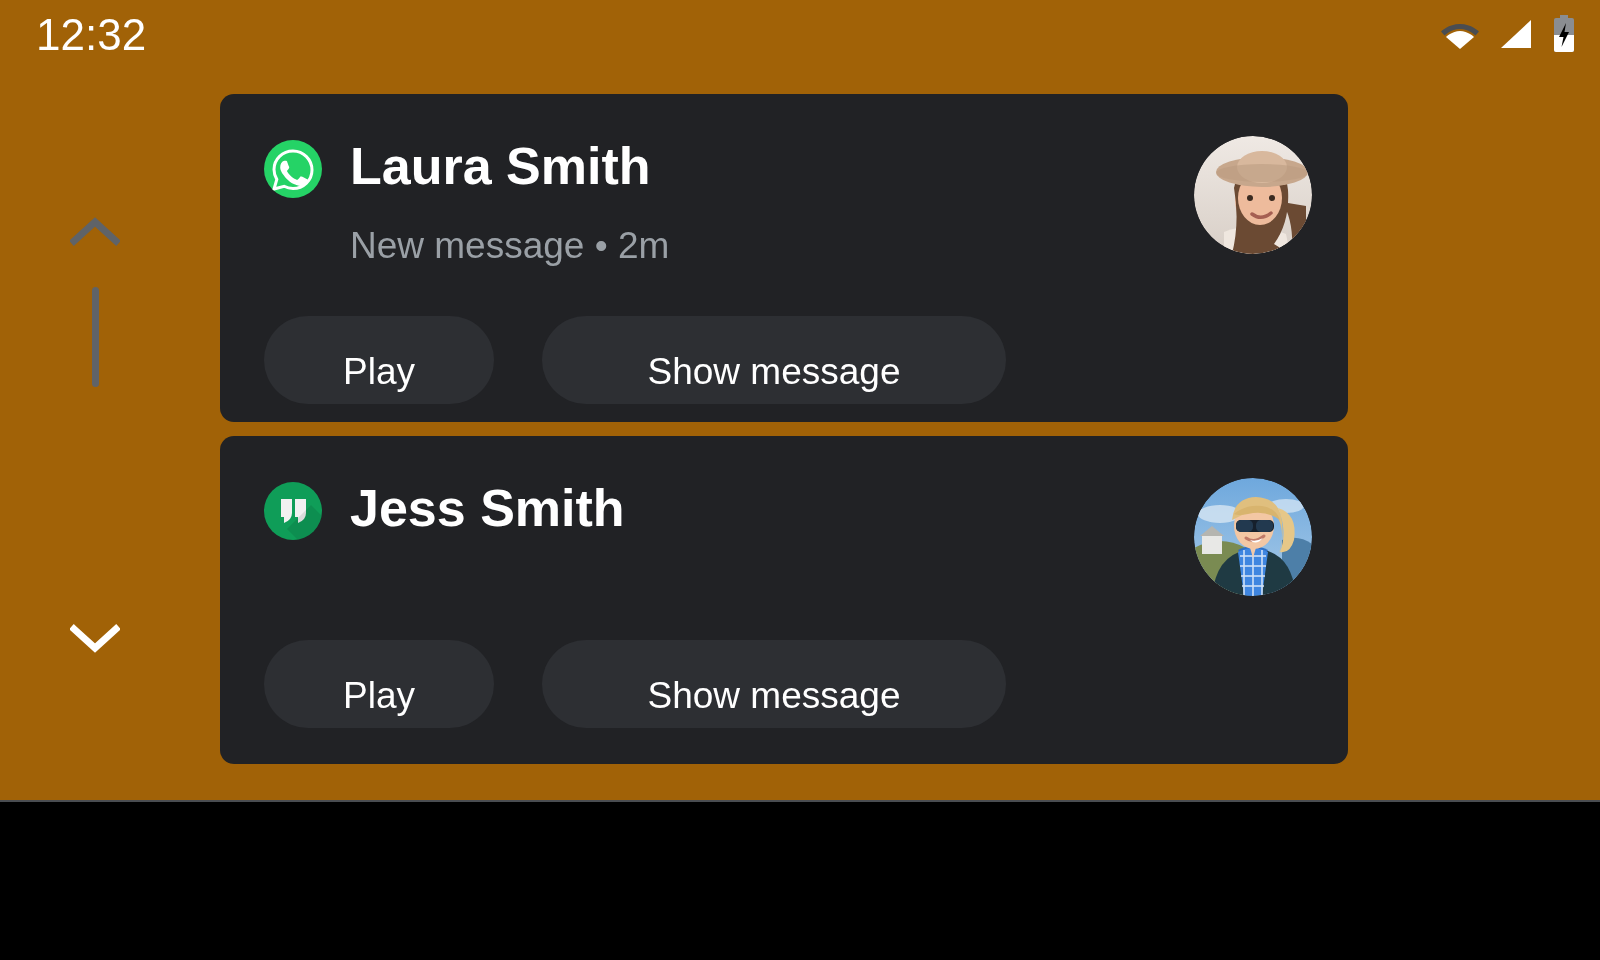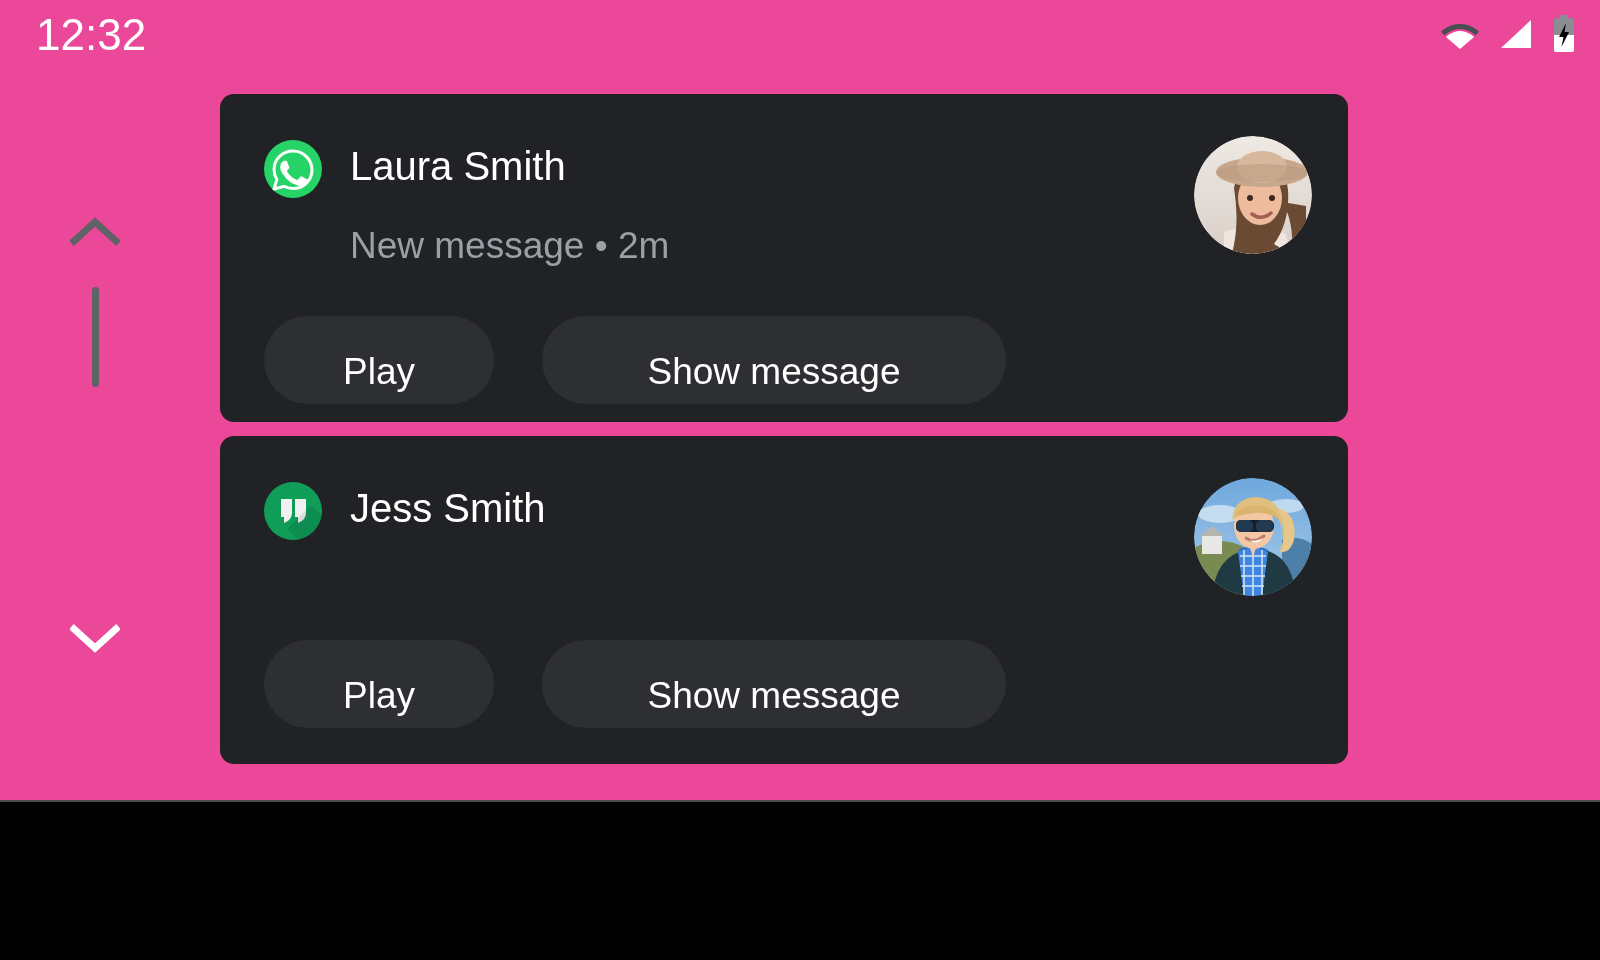--- a/index.html
+++ b/index.html
@@ -9,21 +9,21 @@
     height: 960px;
     background: #000000;
     font-family: "Liberation Sans", sans-serif;
     overflow: hidden;
   }
 
   #screen {
     position: relative;
     width: 1600px;
     height: 960px;
-    background: #ec4899;
+    background: #a16207;
   }
 
   
   #status-bar {
     position: absolute;
     top: 0; left: 0;
     width: 1600px;
     height: 70px;
   }
   #status-clock {
@@ -109,24 +109,24 @@
     position: absolute;
     right: -6px; bottom: -6px;
     width: 34px; height: 34px;
     background: rgba(0,0,0,0.09);
     transform: rotate(45deg);
   }
   .badge-svg { position: absolute; inset: 0; }
 
   .notif-text { flex: 1 1 auto; min-width: 0; }
   .notif-title {
-    font-size: 40px;
+    font-size: 52px;
     color: #ffffff;
     line-height: 64px;
-    font-weight: 400;
+    font-weight: 700;
     white-space: nowrap;
   }
   .notif-sub {
     font-size: 37px;
     color: #9aa0a6;
     line-height: 52px;
     margin-top: 22px;
     white-space: nowrap;
   }
   .avatar {

